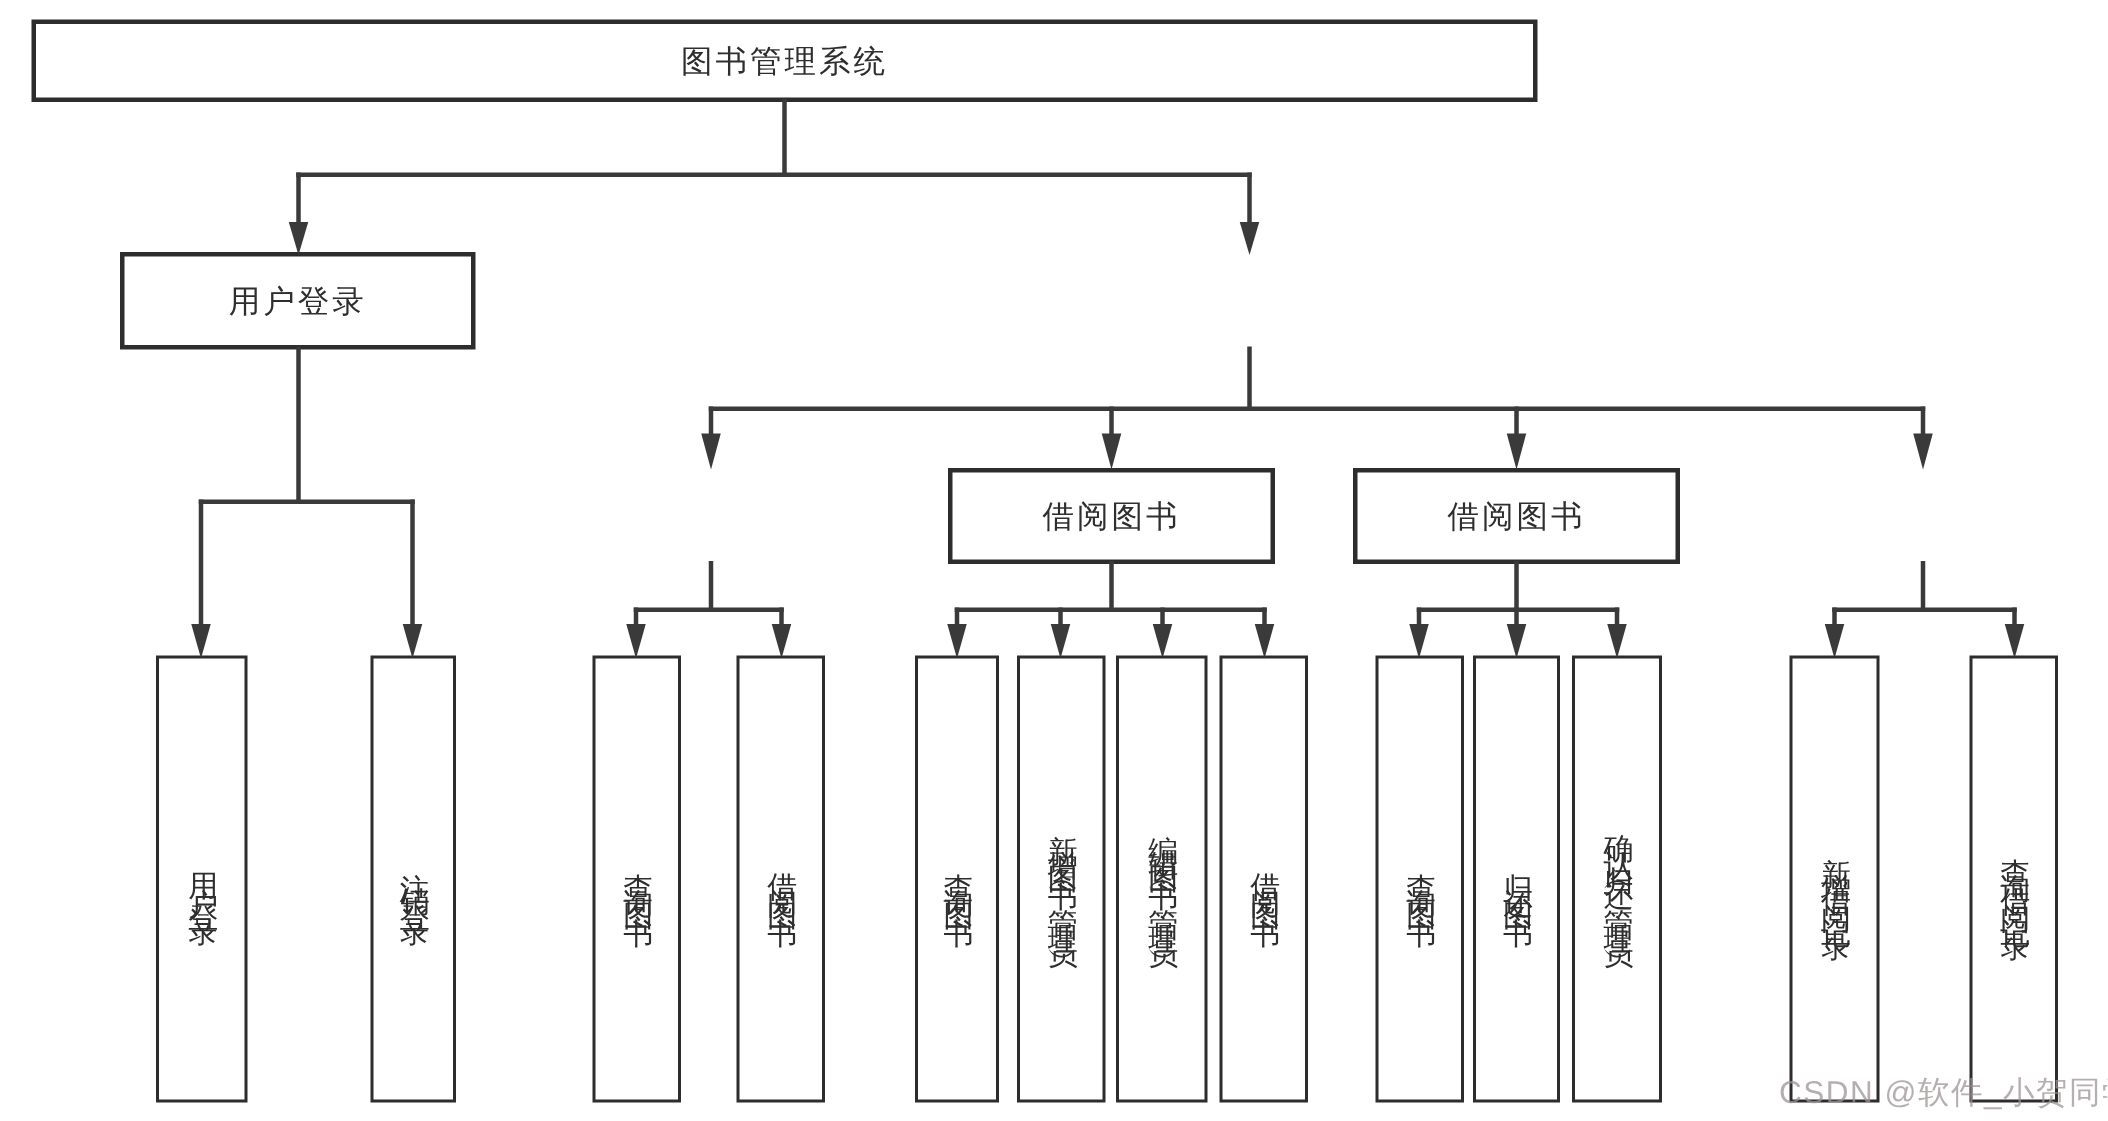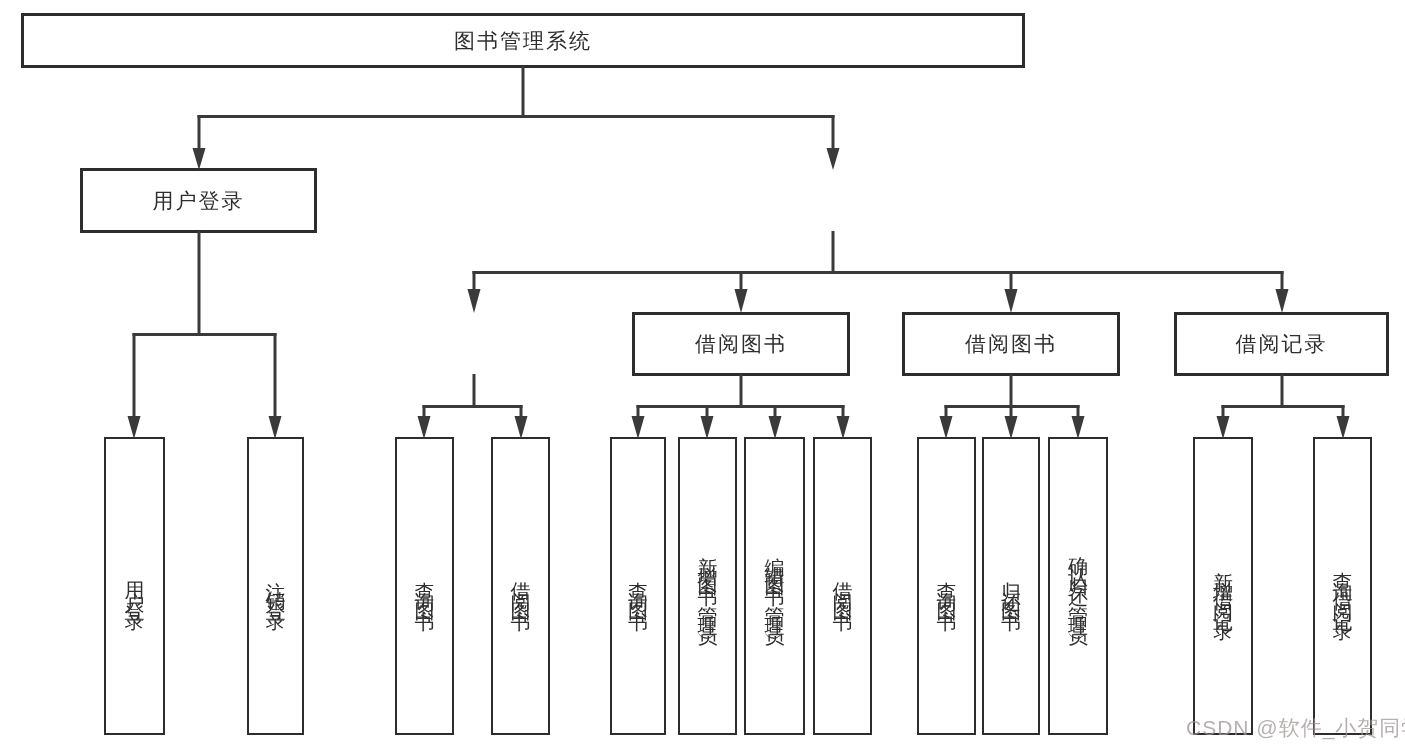--- a/index.html
+++ b/index.html
@@ -168,23 +168,20 @@
   <div class="node h n-login">
     <span>用户登录</span>
   </div>
 
   <div class="node h lv2 n-borrow">
     <span>借阅图书</span>
   </div>
   <div class="node h lv2 n-current">
     <span>借阅图书</span>
   </div>
-  <div class="node h lv2 n-record">
-    <span>借阅记录</span>
-  </div>
 
   <div class="node leaf lf0">
     <span>用户登录</span>
   </div>
   <div class="node leaf lf1">
     <span>注销登录</span>
   </div>
   <div class="node leaf lf2">
     <span>查询图书</span>
   </div>

